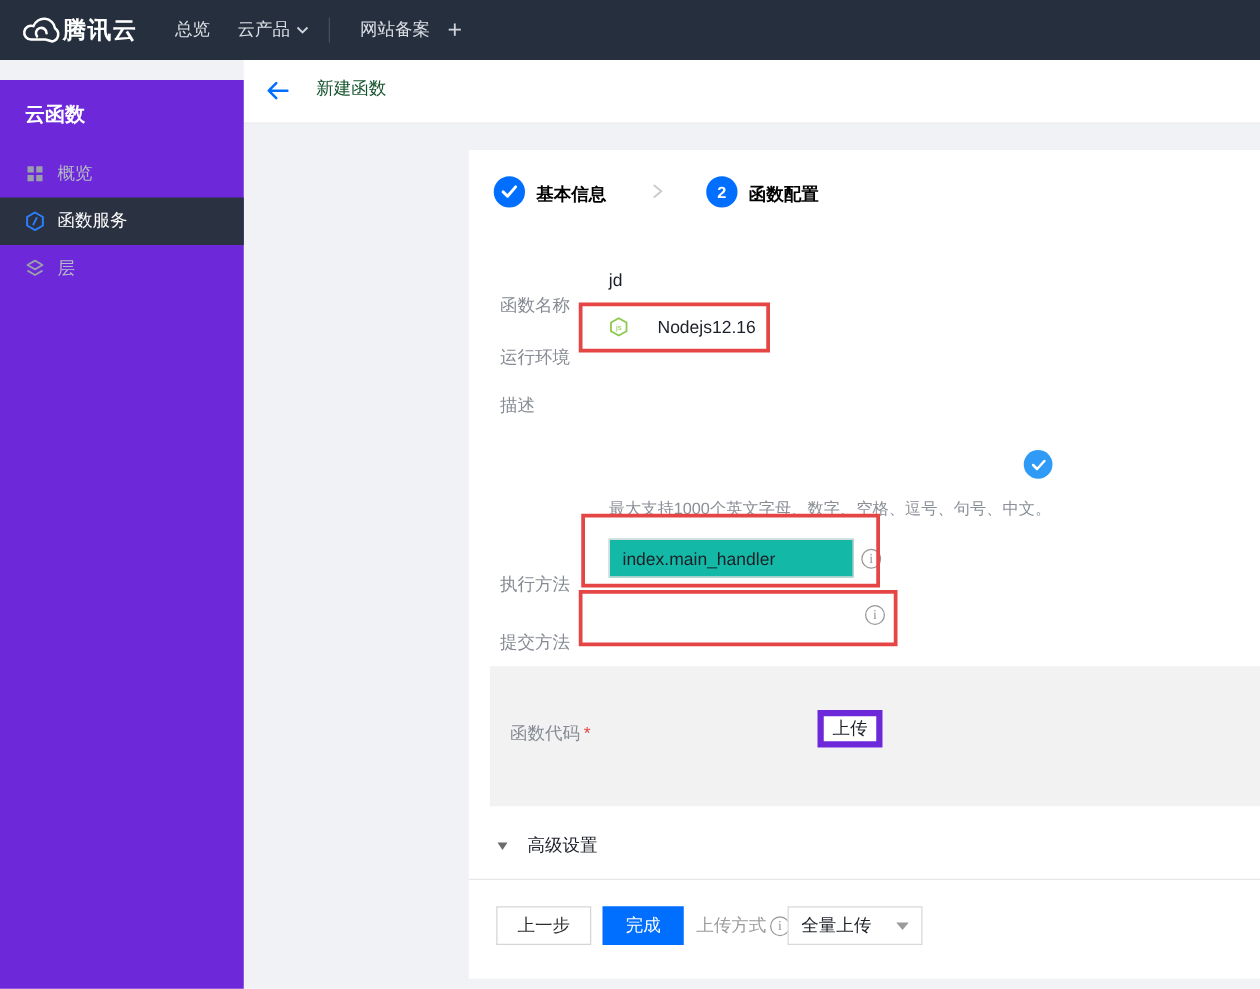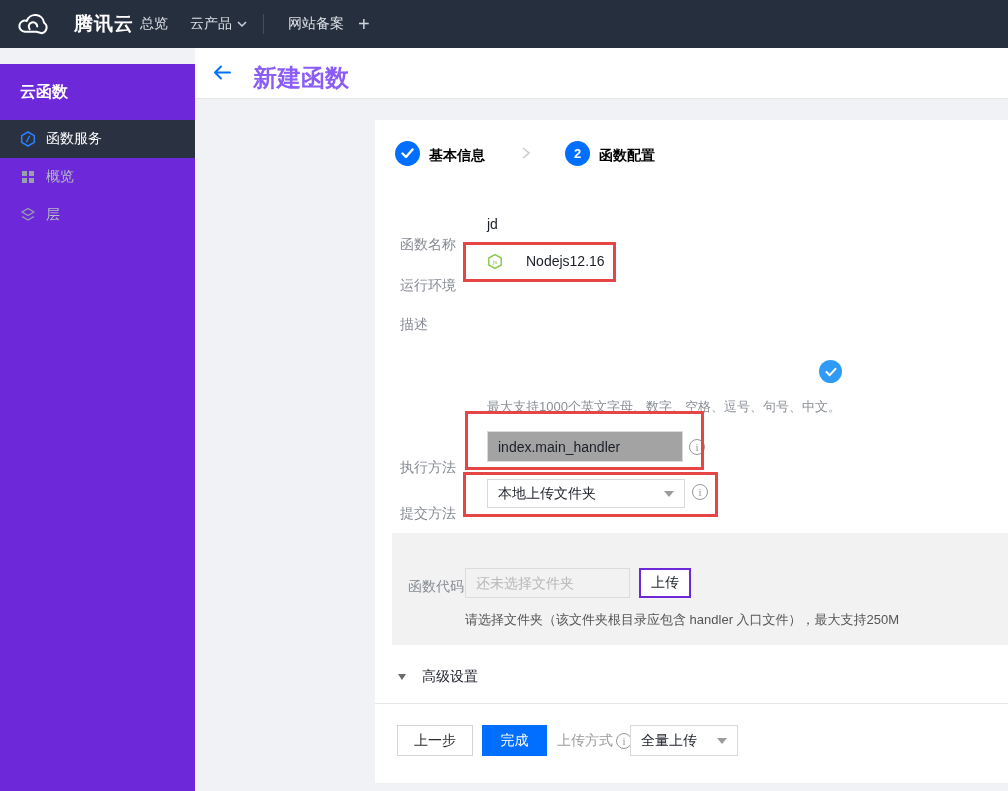--- a/index.html
+++ b/index.html
@@ -2,21 +2,21 @@
 <html><head>
 <meta charset="utf-8">
 <style>
   * { margin:0; padding:0; box-sizing:border-box; }
   html,body { width:1008px; height:791px; }
   body { font-family:"Liberation Sans","DejaVu Sans",sans-serif; background:#f1f2f5; overflow:hidden; }
   .screen { position:relative; width:1008px; height:791px; }
 
   
   .topbar { position:absolute; left:0; top:0; width:1008px; height:48px; background:#262f3e; z-index:5; }
-  .brand { position:absolute; left:16px; top:0; height:48px; display:flex; align-items:center; gap:24px; cursor:pointer; }
+  .brand { position:absolute; left:16px; top:0; height:48px; display:flex; align-items:center; gap:0; cursor:pointer; }
   .brand-name { color:#fff; font-size:19px; font-weight:bold; letter-spacing:1px; }
   .nav-item { position:absolute; top:0; height:48px; display:flex; align-items:center; gap:5px;
               color:#dce0e6; font-size:14px; cursor:pointer; }
   .nav-overview { left:140px; }
   .nav-products { left:190px; }
   .topbar-divider { position:absolute; left:263px; top:14px; width:1px; height:20px; background:#454e5e; }
   .nav-icp { left:288px; }
   .nav-plus { left:358px; font-size:20px; color:#d0d4da; font-weight:normal; }
 
   
@@ -27,21 +27,21 @@
   .side-item.active { background:#2a3140; color:#fff; }
   .side-item:nth-of-type(2) { top:56px; }
   .side-item:nth-of-type(3) { top:94px; }
   .side-item:nth-of-type(4) { top:132px; }
   .icon16 { width:16px; height:16px; display:inline-flex; align-items:center; justify-content:center; }
 
   
   .page-header { position:absolute; left:195px; top:48px; width:813px; height:51px; background:#fff;
                  border-bottom:1px solid #e7e7e7; z-index:3; }
   .back-btn { position:absolute; left:18px; top:17px; cursor:pointer; }
-  .page-title { position:absolute; left:58px; top:14px; font-size:24px; font-weight:bold; color:#8b5cf6; }
+  .page-title { position:absolute; left:58px; top:14px; font-size:14px; font-weight:normal; color:#14532d; }
 
   
   .card { position:absolute; left:375px; top:120px; width:633px; height:663px; background:#fff; }
 
   .step-circle { position:absolute; width:25px; height:25px; border-radius:50%; background:#006eff; color:#fff;
                  display:flex; align-items:center; justify-content:center; font-size:13px; font-weight:bold; }
   .step-label { position:absolute; font-size:14px; font-weight:bold; color:#000; }
   .step-chevron { position:absolute; }
 
   .lbl { position:absolute; font-size:14px; color:#868b93;margin-top:20px; }
@@ -50,21 +50,21 @@
   .runtime-box { position:absolute; left:112px; top:133px; display:flex; align-items:center; gap:23px; }
   .runtime-text { font-size:14px; color:#1b1f27; }
 
   .desc-textarea { position:absolute; left:112px; top:171px; width:359px; height:97px; border:1px solid #d9d9d9;
                    font-family:"Liberation Sans","DejaVu Sans",sans-serif; font-size:14px; color:#1b1f27;
                    padding:8px 10px; resize:none; outline:none; background:#fff; }
   .valid-check { position:absolute; left:444px; top:240px; width:23px; height:23px; border-radius:50%;
                  background:#2f9bf6; display:flex; align-items:center; justify-content:center; }
   .help-text { position:absolute; font-size:13px; color:#8a8f96;text-align:center; }
 
-  .text-input { position:absolute; border:1px solid #d9d9d9; background:#a3a3a3; font-size:14px; color:#1b1f27;
+  .text-input { position:absolute; border:1px solid #d9d9d9; background:#14b8a6; font-size:14px; color:#1b1f27;
                 padding:0 10px; outline:none; font-family:"Liberation Sans","DejaVu Sans",sans-serif; }
   .handler-input { left:112px; top:311px; width:196px; height:31px; }
 
   .select-box { position:absolute; border:1px solid #d9d9d9; background:#fff; display:flex; align-items:center;
                 justify-content:space-between; padding:0 10px; font-size:14px; color:#1b1f27; cursor:pointer; }
   .submit-select { left:112px; top:359px; width:198px; height:29px; }
 
   .caret-down { width:0; height:0; border-left:5px solid transparent; border-right:5px solid transparent;
                 border-top:6px solid #9b9b9b; }
 
@@ -75,22 +75,22 @@
   .handler-info { left:314px; top:319px; }
   .submit-info { left:317px; top:364px; }
 
   .code-panel { position:absolute; left:17px; top:413px; width:616px; height:112px; background:#f2f2f2; }
   .code-label { position:absolute; left:16px; top:45px; font-size:14px; color:#868b93; }
   .required-star { color:#e54545; margin-left:3px; }
   .code-input { position:absolute; left:73px; top:35px; width:165px; height:30px; border:1px solid #dcdcdc;
                 background:#f2f2f2; font-size:14px; color:#b8b8b8; padding:0 10px; outline:none;
                 font-family:"Liberation Sans","DejaVu Sans",sans-serif; }
   .code-input::placeholder { color:#b8b8b8; }
-  .upload-btn { position:absolute; left:247px; top:35px; width:52px; height:30px; background:#fff;
-                border:2px solid #6d28d9; font-size:14px; color:#1b1f27; cursor:pointer;
+  .upload-btn { position:absolute; left:262px; top:35px; width:52px; height:30px; background:#fff;
+                border:5px solid #6d28d9; font-size:14px; color:#1b1f27; cursor:pointer;
                 font-family:Liberation Serif, serif; }
   .code-help { position:absolute; left:73px; top:78px; font-size:13px; color:#555; }
 
   .advanced-row { position:absolute; left:23px; top:548px; display:flex; align-items:center; gap:16px; cursor:pointer; }
   .adv-caret { width:0; height:0; border-left:4px solid transparent; border-right:4px solid transparent;
                border-top:6px solid #6b6b6b; }
   .advanced-label { font-size:14px; color:#1b1f27; }
 
   .card-divider { position:absolute; left:0; top:583px; width:633px; height:1px; background:#e7e7e7; }
 
@@ -133,40 +133,40 @@
           </svg>
       </span>
     </span>
     <span class="topbar-divider"></span>
     <span class="nav-item nav-icp">网站备案</span>
     <span class="nav-item nav-plus">+</span>
   </header>
 
   <aside class="sidebar">
     <div class="sidebar-title">云函数</div>
-    <div class="side-item active">
-      <span class="icon16">
-        <svg width="16" height="16" viewBox="0 0 16 16">
-          <polygon points="8,1 14.3,4.6 14.3,11.4 8,15 1.7,11.4 1.7,4.6" fill="none" stroke="#2a7fff" stroke-width="1.6"></polygon>
-          <line x1="9.6" y1="4.8" x2="6.4" y2="11.2" stroke="#2a7fff" stroke-width="1.4"></line>
-        </svg>
-      </span>
-      <span>函数服务</span>
-    </div>
     <div class="side-item">
       <span class="icon16">
         <svg width="14" height="14" viewBox="0 0 14 14">
           <rect x="1" y="1" width="5" height="5" fill="#9aa0aa"></rect>
             <rect x="8" y="1" width="5" height="5" fill="#9aa0aa"></rect>
           <rect x="1" y="8" width="5" height="5" fill="#9aa0aa"></rect>
             <rect x="8" y="8" width="5" height="5" fill="#9aa0aa"></rect>
         </svg>
       </span>
       <span>概览</span>
     </div>
+    <div class="side-item active">
+      <span class="icon16">
+        <svg width="16" height="16" viewBox="0 0 16 16">
+          <polygon points="8,1 14.3,4.6 14.3,11.4 8,15 1.7,11.4 1.7,4.6" fill="none" stroke="#2a7fff" stroke-width="1.6"></polygon>
+          <line x1="9.6" y1="4.8" x2="6.4" y2="11.2" stroke="#2a7fff" stroke-width="1.4"></line>
+        </svg>
+      </span>
+      <span>函数服务</span>
+    </div>
     <div class="side-item">
       <span class="icon16">
         <svg width="16" height="16" viewBox="0 0 16 16">
           <polygon points="8,1.5 14,5 8,8.5 2,5" fill="none" stroke="#9aa0aa" stroke-width="1.4" stroke-linejoin="round"></polygon>
           <polyline points="2,9.5 8,13 14,9.5" fill="none" stroke="#9aa0aa" stroke-width="1.4" stroke-linejoin="round"></polyline>
         </svg>
       </span>
       <span>层</span>
     </div>
   </aside>
@@ -216,31 +216,25 @@
           <polyline points="1.5,5 4.7,8.2 10.5,1.8" fill="none" stroke="#fff" stroke-width="2" stroke-linecap="round" stroke-linejoin="round"></polyline>
         </svg>
     </div>
     <span class="help-text" style="left:112px;top:278px">最大支持1000个英文字母、数字、空格、逗号、句号、中文。</span>
 
     <span class="lbl" style="left:25px;top:319px">执行方法</span>
     <input class="text-input handler-input" spellcheck="false" value="index.main_handler" style="">
     <span class="info-icon handler-info"></span>
 
     <span class="lbl" style="left:25px;top:365px">提交方法</span>
-    <div class="select-box submit-select">
-      <span>本地上传文件夹</span>
-      <span class="caret-down"></span>
-    </div>
     <span class="info-icon submit-info"></span>
 
     <div class="code-panel">
       <span class="code-label"><span>函数代码</span><span class="required-star">*</span></span>
-      <input class="code-input" disabled="" placeholder="还未选择文件夹" style="">
       <button class="upload-btn">上传</button>
-      <span class="code-help">请选择文件夹（该文件夹根目录应包含 handler 入口文件），最大支持250M</span>
     </div>
 
     <div class="advanced-row">
       <span class="adv-caret"></span>
       <span class="advanced-label">高级设置</span>
     </div>
 
     <div class="card-divider"></div>
 
     <button class="btn btn-prev">上一步</button>

